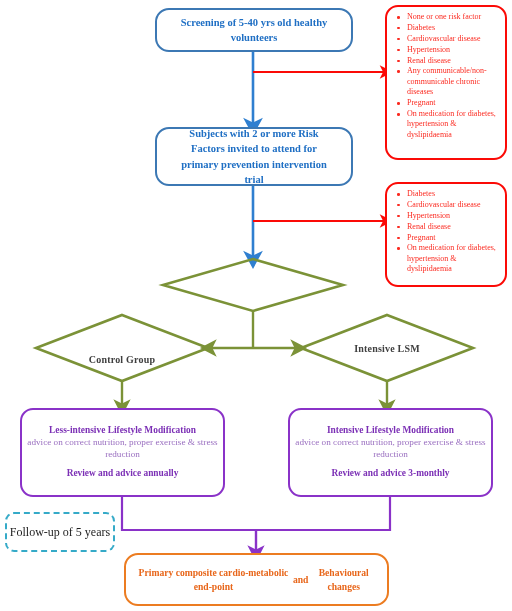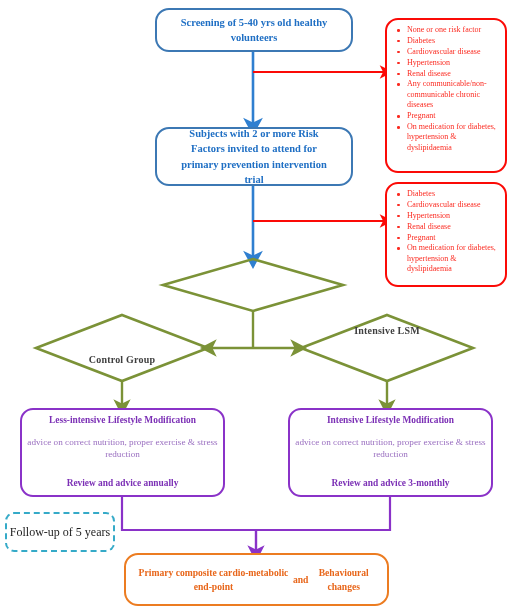--- a/index.html
+++ b/index.html
@@ -68,21 +68,21 @@
     letter-spacing:.2px;
   }
 
   
   .purplebox{
     border:2.4px solid #8a32c8;
     border-radius:13px;
     background:#ffffff;
     padding:5px 5px;
     flex-direction:column;
-    justify-content:space-between;
+    justify-content:center;
   }
   .purplebox .pv-title{
     color:#7b2fb5;font-weight:bold;font-size:9.4px;line-height:1.25;
   }
   .purplebox .pv-sub{
     color:#9a6fc0;font-size:9.2px;line-height:1.3;margin-top:0px;
   }
   .purplebox .pv-review{
     color:#7b2fb5;font-weight:bold;font-size:9.4px;margin-top:7px;line-height:1.25;
   }
@@ -153,21 +153,21 @@
     <line x1="387" y1="381" x2="387" y2="406" stroke="#7b9237" stroke-width="2.4" marker-end="url(#ah-green)"></line>
 
     <path d="M122,497 L122,530 L390,530 L390,497" stroke="#8a32c8" stroke-width="2.2" fill="none"></path>
     <line x1="256" y1="530" x2="256" y2="552" stroke="#8a32c8" stroke-width="2.4" marker-end="url(#ah-purple)"></line>
   </svg>
 
   <div class="node bluebox" style="left:155px;top:8px;width:198px;height:44px;">
     <span>Screening of 5-40 yrs old healthy volunteers</span>
   </div>
 
-  <div class="node redbox" style="left:385px;top:18px;width:122px;height:155px;">
+  <div class="node redbox" style="left:385px;top:5px;width:122px;height:155px;">
     <ul id="ex1">
         <li>None or one risk factor</li>
         <li>Diabetes</li>
         <li>Cardiovascular disease</li>
         <li>Hypertension</li>
         <li>Renal disease</li>
         <li>Any communicable/non-communicable chronic diseases</li>
         <li>Pregnant</li>
         <li>On medication for diabetes, hypertension &amp; dyslipidaemia</li>
       </ul>
@@ -186,21 +186,21 @@
         <li>Pregnant</li>
         <li>On medication for diabetes, hypertension &amp; dyslipidaemia</li>
       </ul>
   </div>
 
 
   <div class="node diamond" style="left:36px;top:326px;width:172px;height:66px;">
     <span class="dlabel">Control Group</span>
   </div>
 
-  <div class="node diamond" style="left:301px;top:297px;width:172px;height:66px;">
+  <div class="node diamond" style="left:301px;top:315px;width:172px;height:66px;">
     <span class="dlabel">Intensive LSM</span>
   </div>
 
   <div class="node purplebox" style="left:20px;top:408px;width:205px;height:89px;">
     <div class="pv-title">Less-intensive Lifestyle Modification</div>
     <div class="pv-sub">advice on correct nutrition, proper exercise &amp; stress reduction</div>
     <div class="pv-review">Review and advice annually</div>
   </div>
 
   <div class="node purplebox" style="left:288px;top:408px;width:205px;height:89px;">

